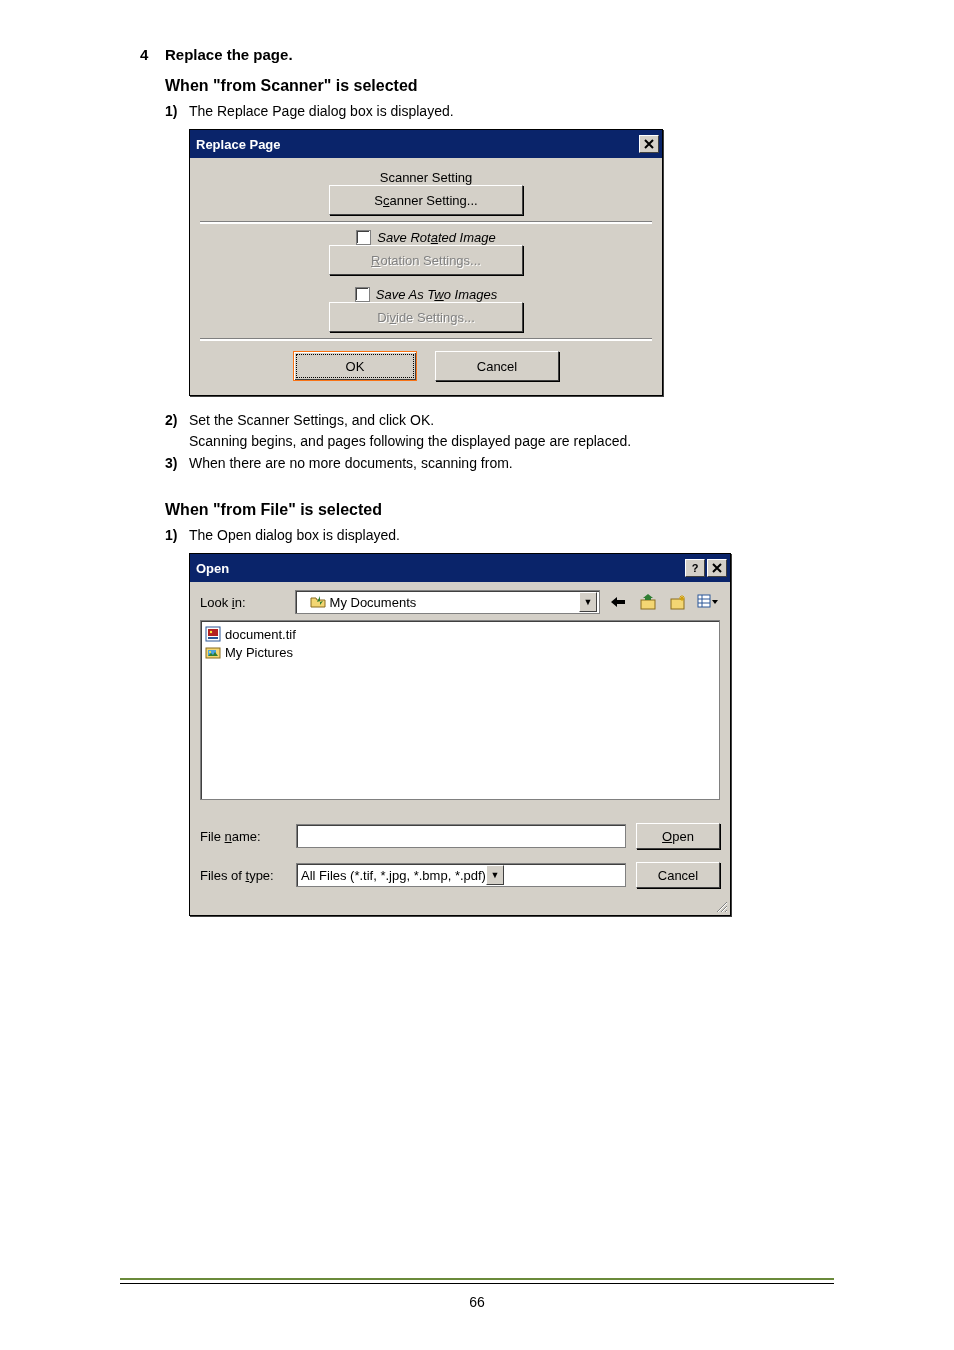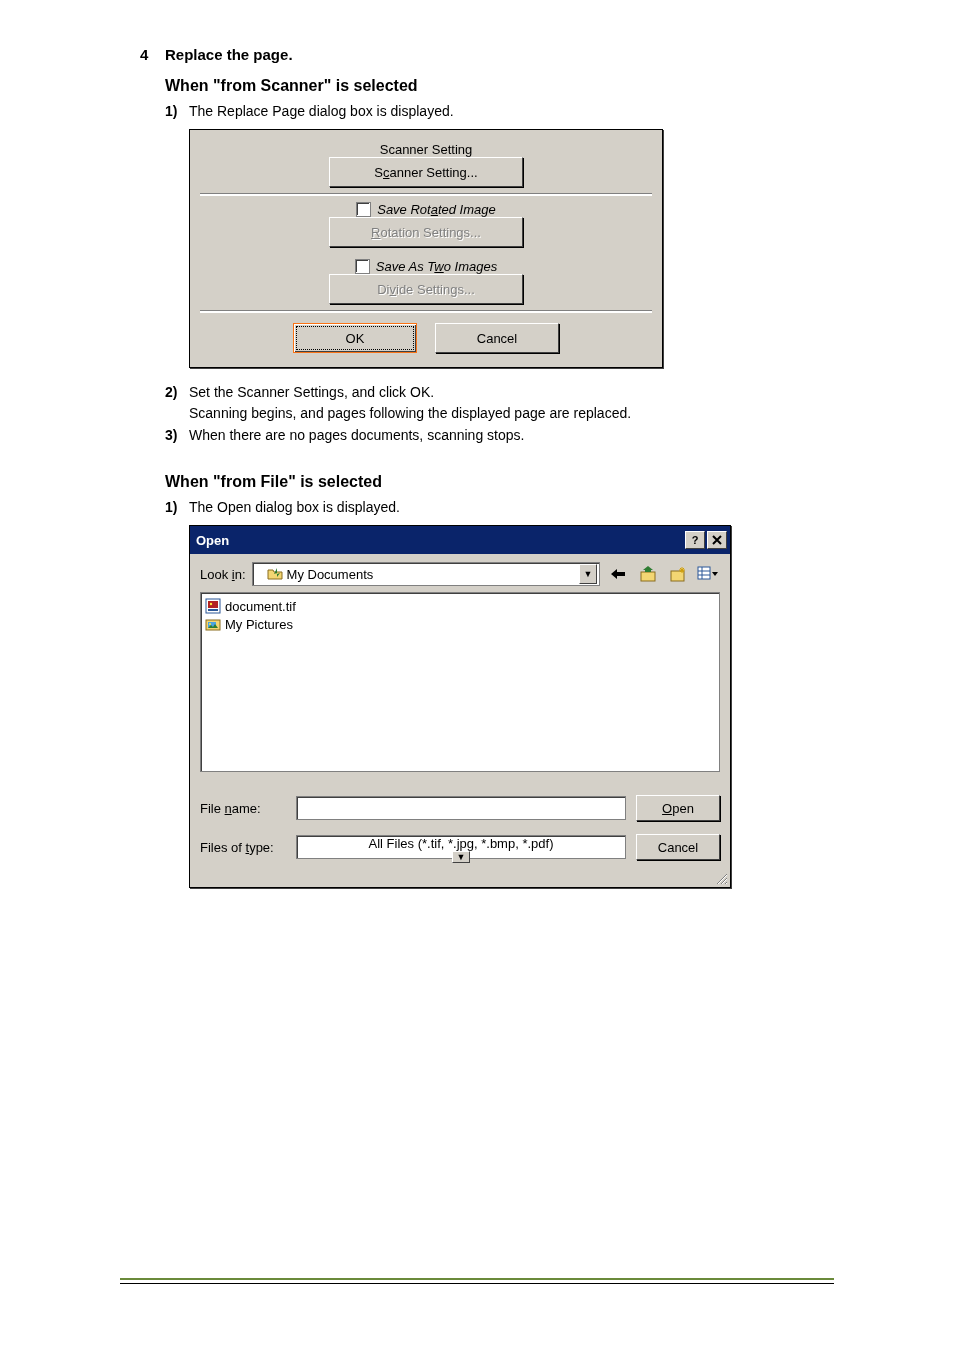--- a/index.html
+++ b/index.html
@@ -150,20 +150,21 @@
   }
   .label { white-space:nowrap; }
   .combo {
     flex:1;
     height:22px;
     background:#fff;
     border:1px solid #808080;
     box-shadow: inset 1px 1px 0 #404040, inset -1px -1px 0 #fff;
     display:flex; align-items:center; justify-content:space-between;
     padding:0 2px 0 14px;
+    margin-left:43px;
   }
   .combo .ico { width:16px; height:16px; }
   .combo .txt { flex:1; padding-left:4px; }
   .combo .dd {
     width:16px; height:18px; background:#d4d0c8;
     border:1px solid #fff; border-right-color:#404040; border-bottom-color:#404040;
     display:flex;align-items:center;justify-content:center; font-size:9px;
   }
   .tbtn {
     width:24px; height:22px;
@@ -183,21 +184,21 @@
     padding:10px;
   }
   .brow { display:flex; align-items:center; gap:10px; margin:13px 0; }
   .brow .label { width:86px; }
   .txtin {
     flex:1; height:22px; background:#fff;
     border:1px solid #808080;
     box-shadow: inset 1px 1px 0 #404040, inset -1px -1px 0 #fff;
     display:flex; align-items:center; padding:0 4px;
   }
-  .txtin.combo2 { justify-content:flex-start;flex-direction:column; }
+  .txtin.combo2 { justify-content:flex-start; }
   .rbtn {
     width:82px; height:24px;
     background:#d4d0c8;
     border:1px solid #fff;
     border-right-color:#404040;
     border-bottom-color:#404040;
     box-shadow:1px 1px 0 #000;
     display:flex;align-items:center;justify-content:center;
   }
   .resize {
@@ -226,20 +227,30 @@
   </div>
 
   <div class="gutter-deep">
     <div class="sub-head">When "from Scanner" is selected</div>
     <div class="list-row">
       <span class="list-num">1)</span>
       <span class="list-body">The Replace Page dialog box is displayed.</span>
     </div>
 
     <div class="dlg1">
+      <div class="titlebar">
+        <span>Replace Page</span>
+        <div class="title-btns">
+          <div class="title-btn">
+            <svg width="10" height="10" viewBox="0 0 10 10">
+                <path d="M1 1 L9 9 M9 1 L1 9" stroke="#000" stroke-width="2"></path>
+              </svg>
+          </div>
+        </div>
+      </div>
       <div class="dlg1-body">
         <div class="row">
           <span>Scanner Setting</span>
           <div class="btn3d">
             <span>S</span>
               <span class="underline">c</span>
               <span>anner Setting...</span>
           </div>
         </div>
         <div class="hr"></div>
@@ -278,21 +289,21 @@
 
     <div class="list-row">
       <span class="list-num">2)</span>
       <span class="list-body">
         <span>Set the Scanner Settings, and click OK.</span><br>
         <span>Scanning begins, and pages following the displayed page are replaced.</span>
       </span>
     </div>
     <div class="list-row">
       <span class="list-num">3)</span>
-      <span class="list-body">When there are no pages documents, scanning stops.</span>
+      <span class="list-body">When there are no more documents, scanning from.</span>
     </div>
 
     <div class="sub-head" style="margin-top:28px">When "from File" is selected</div>
     <div class="list-row">
       <span class="list-num">1)</span>
       <span class="list-body">The Open dialog box is displayed.</span>
     </div>
 
     <div class="dlg2">
       <div class="titlebar">
@@ -403,13 +414,14 @@
         <line x1="7" y1="13" x2="13" y2="7" stroke="#808080"></line>
           <line x1="8" y1="13" x2="13" y2="8" stroke="#fff"></line>
         <line x1="11" y1="13" x2="13" y2="11" stroke="#808080"></line>
           <line x1="12" y1="13" x2="13" y2="12" stroke="#fff"></line>
       </svg>
     </div>
   </div>
 
   <div class="footer-line green-line"></div>
   <div class="footer-line thin-line"></div>
+  <div class="page-num">66</div>
 </div>
 
 </body></html>

